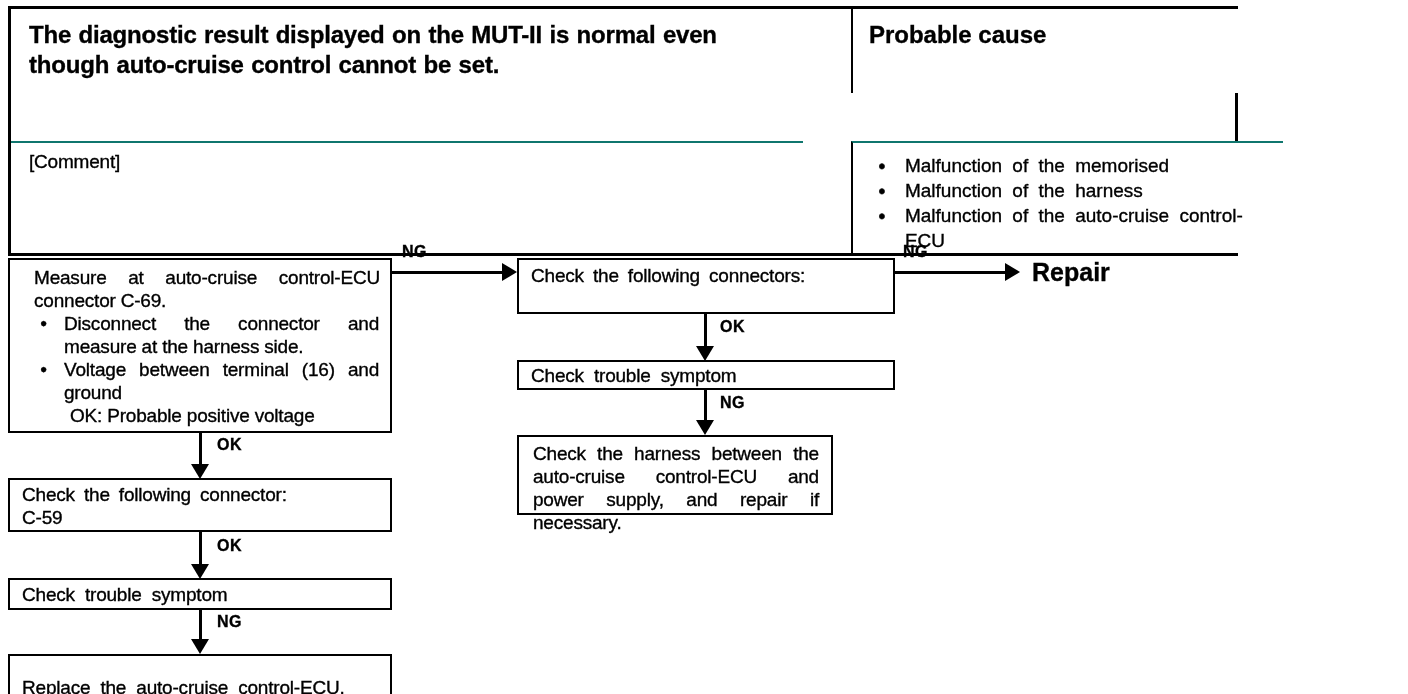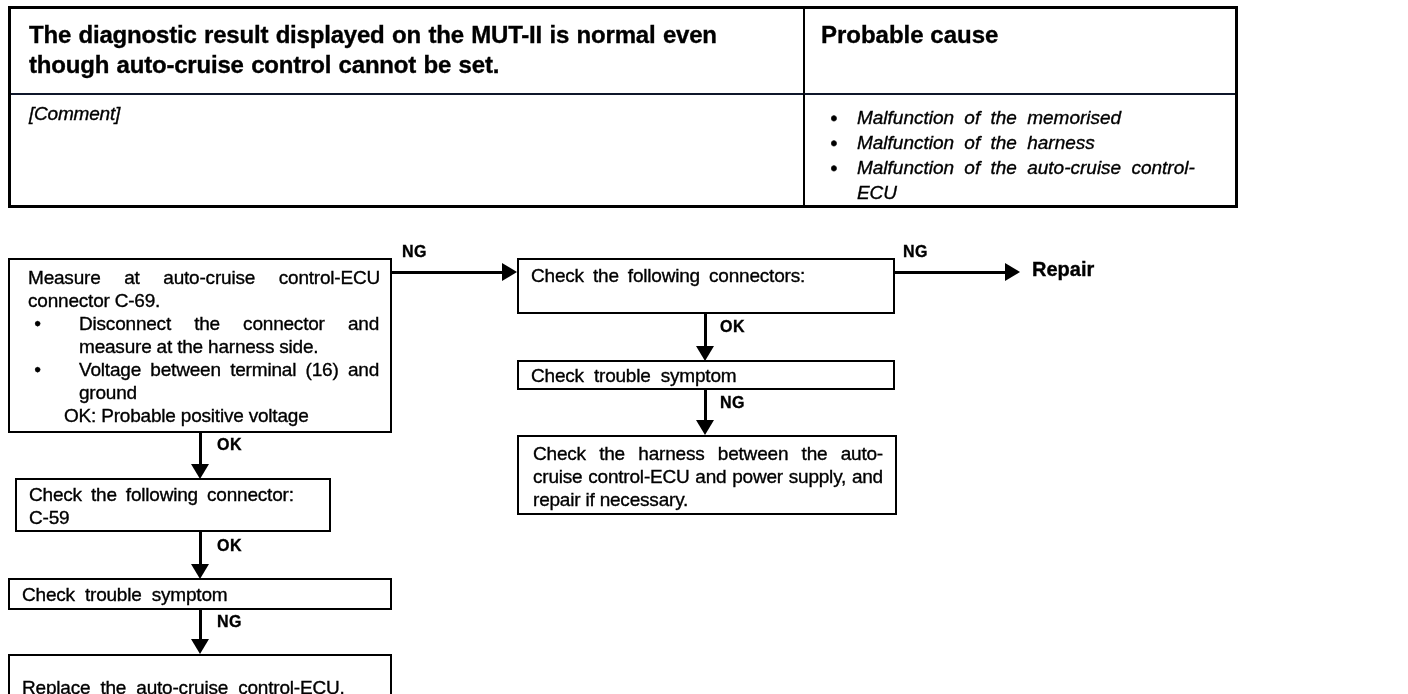--- a/index.html
+++ b/index.html
@@ -11,24 +11,25 @@
     -webkit-text-stroke: 0.35px #000;
   }
 
   
   .info-table {
     position: absolute; left: 8px; top: 6px; width: 1230px;
     border: 3px solid #000;
     display: grid;
     grid-template-columns: 64.7% 35.3%;
     grid-template-rows: 84px 112px;
+    gap: 48px;
   }
   .cell { background: #fff; }
   .c-right { border-left: 2px solid #000; }
-  .r-body  { border-top: 2px solid #0f172a; font-style: italic; }
+  .r-body  { border-top: 2px solid #0f766e; }
   .problem-title {
     padding: 11px 18px 0 18px;
     font-size: 24px; font-weight: 700; line-height: 30px;
     letter-spacing: -0.2px; word-spacing: 1px;
   }
   .cause-title {
     padding: 11px 16px 0 16px;
     font-size: 24px; font-weight: 700; line-height: 30px;
   }
   .comment-cell {
@@ -40,48 +41,48 @@
   .causes-list li { display: flex; font-size: 19px; line-height: 25px; word-spacing: 5px; }
   .causes-list .dot { width: 46px; text-align: center; font-size: 13px; line-height: 25px; flex: none; }
 
   
   .fbox {
     position: absolute; border: 2px solid #000; background: #fff;
     font-size: 19px; line-height: 23px; letter-spacing: -0.2px;
   }
   .bold { font-weight: 400; }
   .jus { text-align: justify; }
-  .b-measure { left: 8px; top: 258px; width: 384px; height: 175px; padding: 6px 10px 4px 18px; }
+  .b-measure { left: 8px; top: 258px; width: 384px; height: 175px; padding: 6px 10px 4px 24px; }
   .fb-li { display: flex; }
   .fb-dot { width: 30px; padding-left: 6px; font-size: 12px; line-height: 23px; flex: none; }
-  .fb-text { flex: 1; text-align: justify; padding-right: 1px; margin-left: 21px; }
+  .fb-text { flex: 1; text-align: justify; padding-right: 1px; }
   .fb-okline { margin-left: 36px; }
-  .b-connector  { left: 15px;  top: 478px; width: 316px; height: 54px; padding: 3px 12px; }
+  .b-connector  { left: 8px;  top: 478px; width: 384px; height: 54px; padding: 3px 12px; }
   .b-symptom-l  { left: 8px;  top: 578px; width: 384px; height: 32px; padding: 3px 12px; }
   .b-replace    { left: 8px;  top: 654px; width: 384px; height: 34px; padding: 20px 12px; }
   .b-connectors { left: 517px; top: 258px; width: 378px; height: 56px; padding: 4px 12px; }
   .b-symptom-m  { left: 517px; top: 360px; width: 378px; height: 30px; padding: 2px 12px; }
-  .b-harness    { left: 517px; top: 435px; width: 380px; height: 80px; padding: 5px 12px 5px 14px; text-align: justify; }
+  .b-harness    { left: 517px; top: 435px; width: 316px; height: 80px; padding: 5px 12px 5px 14px; text-align: justify; }
   .title-row { word-spacing: 4px; }
   .detail-row { word-spacing: 5px; }
 
   .vline { position: absolute; width: 3px; background: #000; }
   .hline { position: absolute; height: 3px; background: #000; }
   .tri-down {
     position: absolute; width: 0; height: 0;
     border-left: 9px solid transparent; border-right: 9px solid transparent;
     border-top: 15px solid #000;
   }
   .tri-right {
     position: absolute; width: 0; height: 0;
     border-top: 9px solid transparent; border-bottom: 9px solid transparent;
     border-left: 15px solid #000;
   }
   .edge-label { position: absolute; font-size: 16px; font-weight: 700; letter-spacing: 0.5px; }
-  .repair { position: absolute; left: 1032px; top: 258px; font-size: 20px; font-weight: 700; }
+  .repair { position: absolute; left: 1032px; top: 258px; font-size: 25px; font-weight: 700; }
 </style>
 </head>
 <body>
 
 <div class="page">
 
   <div class="info-table">
     <div class="cell problem-title">The diagnostic result displayed on the MUT-II is normal even though auto-cruise control cannot be set.</div>
     <div class="cell c-right cause-title">Probable cause</div>
     <div class="cell r-body comment-cell">

